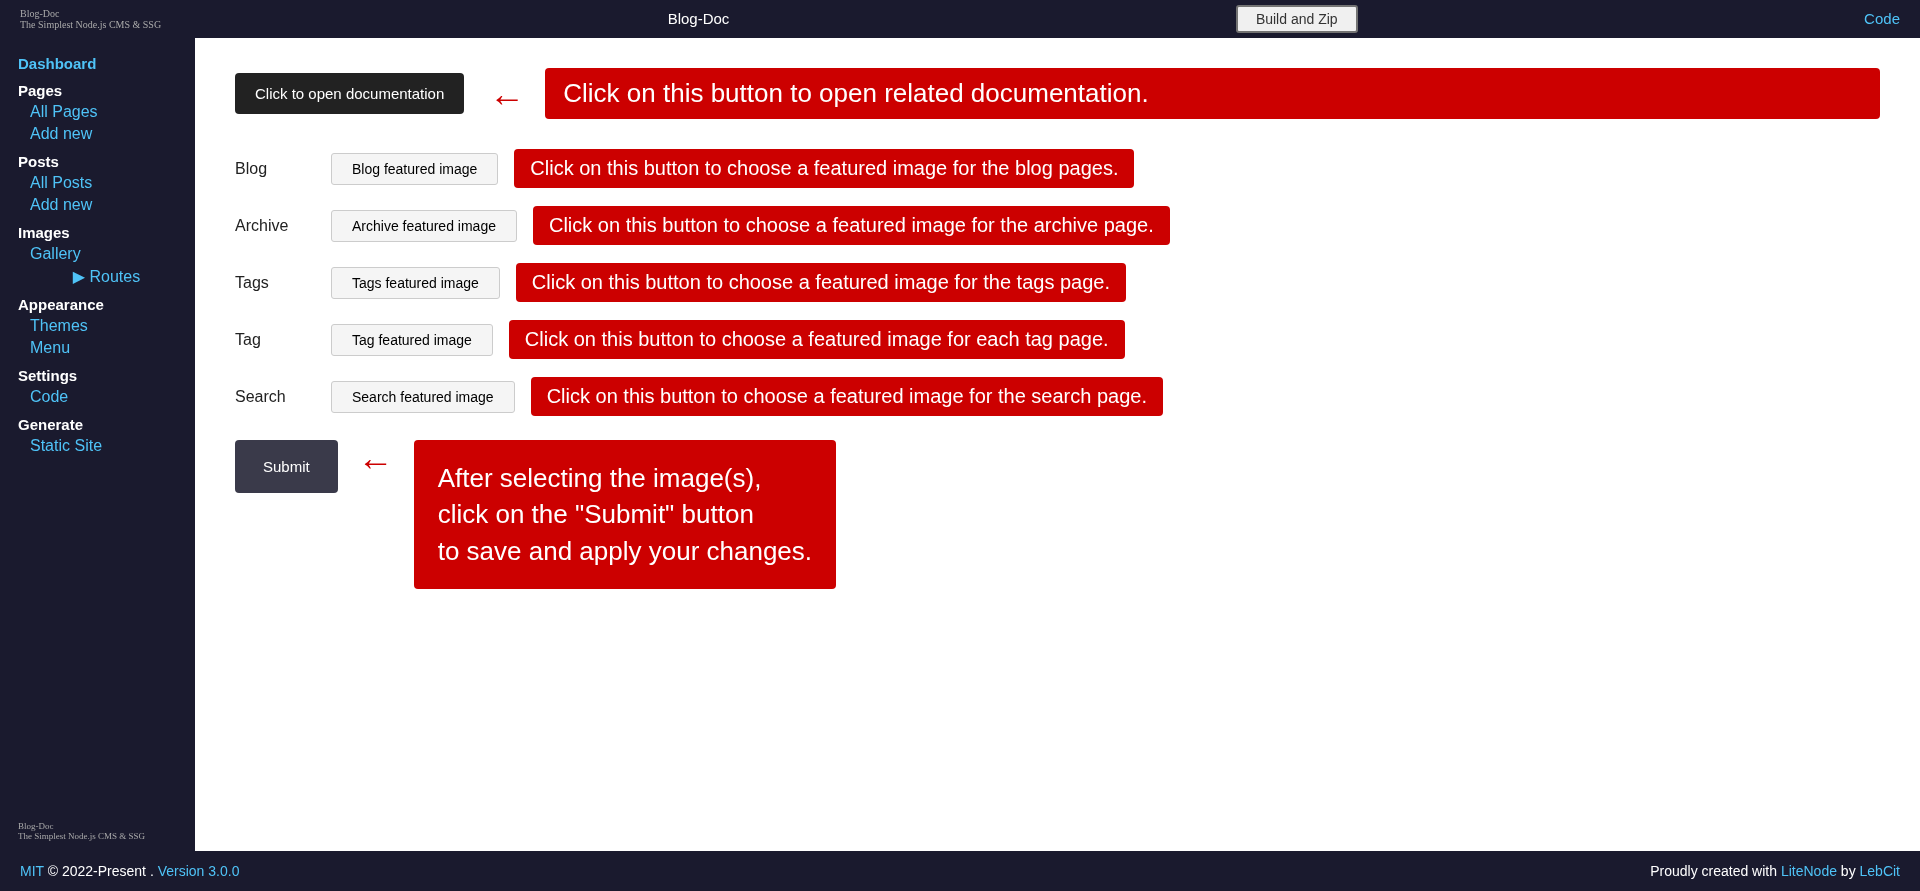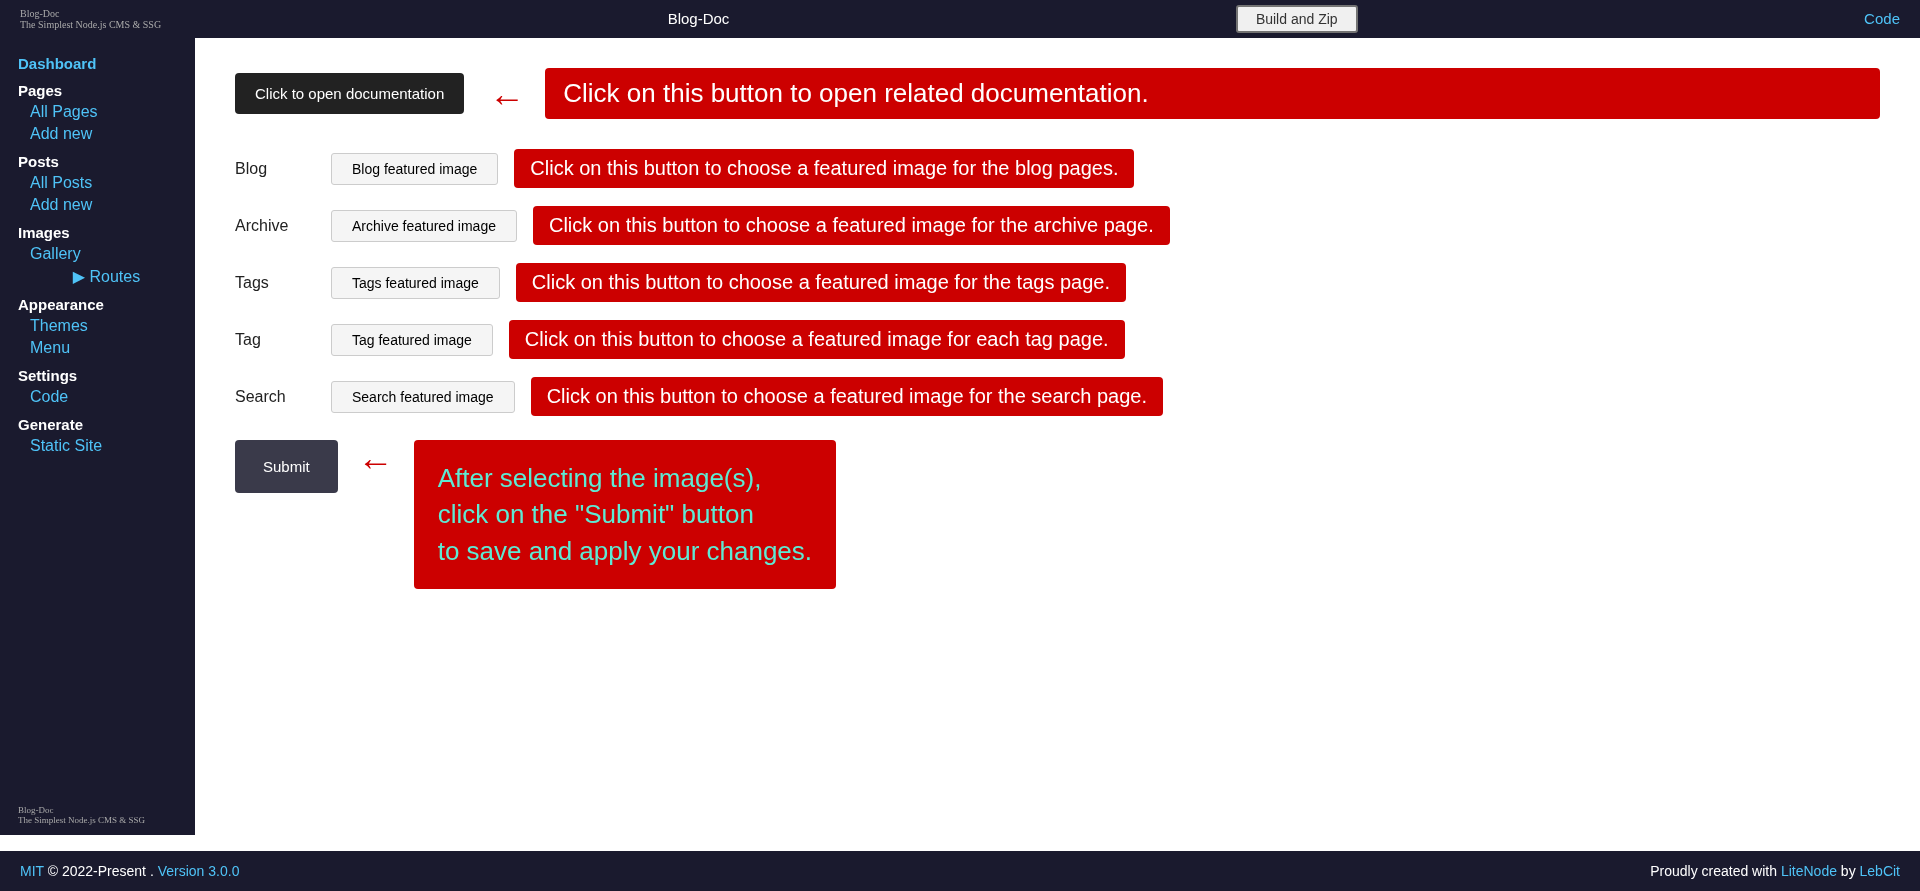--- a/index.html
+++ b/index.html
@@ -181,39 +181,38 @@
       border-radius: 4px;
       cursor: pointer;
     }
     .submit-arrow {
       color: #cc0000;
       font-size: 36px;
       line-height: 1;
     }
     .submit-tooltip {
       background: #cc0000;
-      color: #5eead4;
+      color: #ffffff;
       font-size: 26px;
       padding: 20px 24px;
       border-radius: 4px;
       max-width: 600px;
       line-height: 1.4;
     }
 
     
     .footer {
       background: #1a1a2e;
       color: #fff;
       padding: 12px 20px;
       display: flex;
       justify-content: space-between;
       align-items: center;
       font-size: 14px;
       flex-shrink: 0;
-      margin-top: 16px;
     }
     .footer a { color: #4fc3f7; text-decoration: none; }
   </style>
 </head>
 <body>
 
 <div class="top-nav">
   <div class="top-nav-logo">
     <span>Blog-Doc</span>
     <span>The Simplest Node.js CMS &amp; SSG</span>

